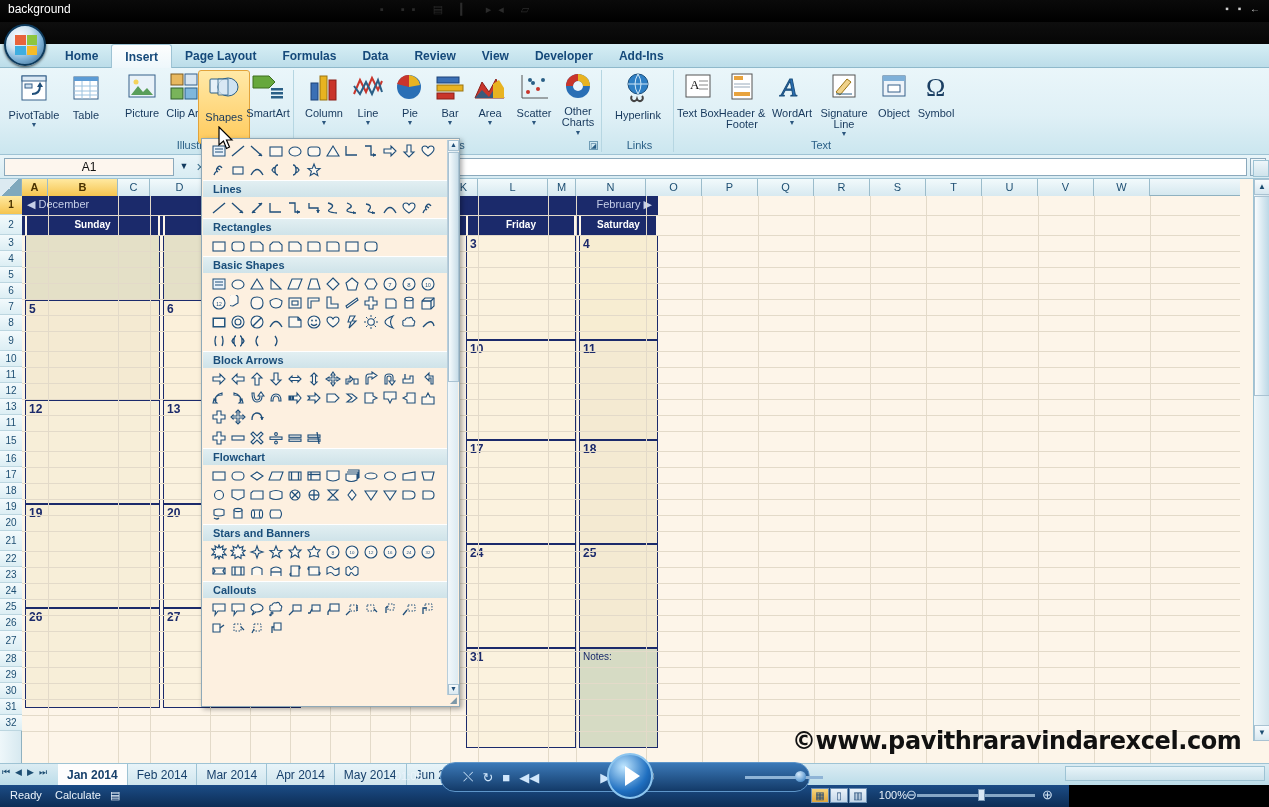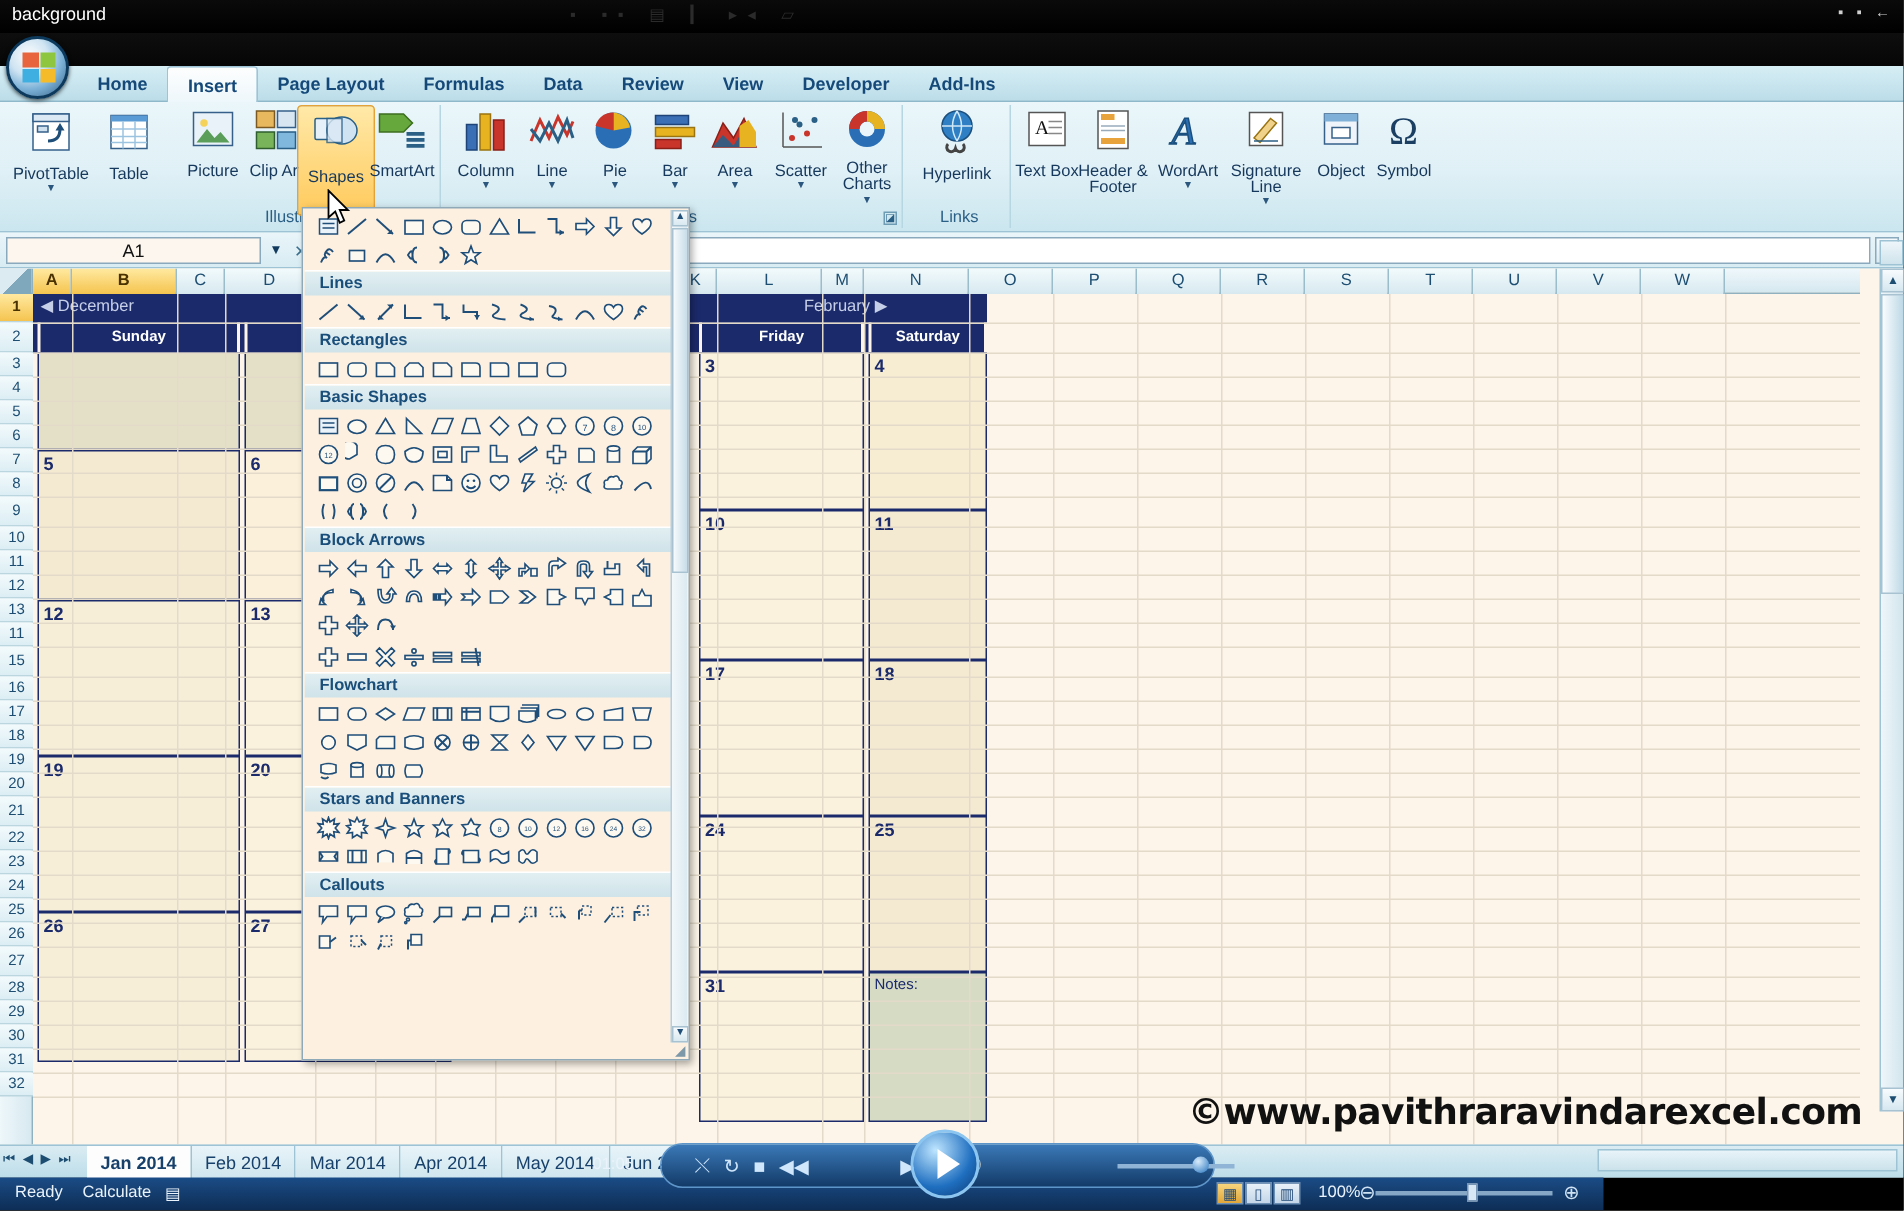--- a/index.html
+++ b/index.html
@@ -96,21 +96,21 @@
      color:#1d4e72; background:linear-gradient(#f3fafc,#dceef4);}
   .rh.hl { background:linear-gradient(#ffe9a0,#f5c44f); color:#4a3200; font-weight:bold;}
 
   .cells { position:absolute; left:22px; top:17px; right:29px; bottom:0; background:#fdf5e9;}
   .gline-v { position:absolute; top:0; bottom:0; width:1px; background:#e3dac9;}
   .gline-h { position:absolute; left:0; right:0; height:1px; background:#e3dac9;}
 
   
   .calhdrow { position:absolute; background:#1b2a6b; }
   .monthprev { position:absolute; color:#c6cfe8; font-size:11px; padding-left:3px; line-height:17px;}
-  .monthnext { position:absolute; color:#c6cfe8; font-size:11px; line-height:17px; text-align:left; padding-right:4px;}
+  .monthnext { position:absolute; color:#c6cfe8; font-size:11px; line-height:17px; text-align:right; padding-right:4px;}
   .daynamerow { position:absolute; background:#1b2a6b; }
   .dayname { position:absolute; color:#fff; font-size:10px; font-weight:bold; text-align:center;
      line-height:20px; border-left:2px solid #fdf5e9; border-right:2px solid #fdf5e9;}
   .daycell { position:absolute; border:1px solid #1b2a6b; }
   .daycell .num { position:absolute; left:3px; top:1px; font-size:12px; font-weight:bold; color:#1b2a6b;}
   .daycell .notes { position:absolute; left:3px; top:2px; font-size:10px; color:#1b2a6b;}
 
   
   .shapespanel { position:absolute; left:201px; top:116px; width:259px; height:569px;
      background:#fdf0e0; border:1px solid #8fa9b8; box-shadow:2px 2px 5px rgba(0,0,0,.35); z-index:60;}
@@ -398,20 +398,23 @@
         <span class="ic">
           <svg width="34" height="32" viewBox="0 0 34 32">
               <circle cx="17" cy="12" r="10" fill="#2e7fc4" stroke="#1b4f7d"></circle>
               <path d="M7 12 h20 M17 2 q-6 10 0 20 M17 2 q6 10 0 20" stroke="#cfe7f7" fill="none"></path>
               <path d="M11 24 a3 3 0 1 0 5 3 a3 3 0 1 0 5 -3" stroke="#444" fill="none" stroke-width="2"></path>
             </svg>
         </span>
         <span class="cap">Hyperlink</span>
       </div>
 
+      <div class="rgroup" style="left:676px;width:290px;border-right:none;">
+        <div class="glabel">Text</div>
+      </div>
       <div class="ritem" style="left:672px;">
         <span class="ic">
           <svg width="34" height="30" viewBox="0 0 34 30">
               <rect x="5" y="3" width="24" height="22" fill="#fff" stroke="#555"></rect>
               <text x="9" y="17" font-size="13" font-family="Liberation Serif, serif" fill="#111">A</text>
               <line x1="18" y1="9" x2="27" y2="9" stroke="#888"></line>
               <line x1="18" y1="13" x2="27" y2="13" stroke="#888"></line>
               <line x1="18" y1="17" x2="27" y2="17" stroke="#888"></line>
             </svg>
         </span>

